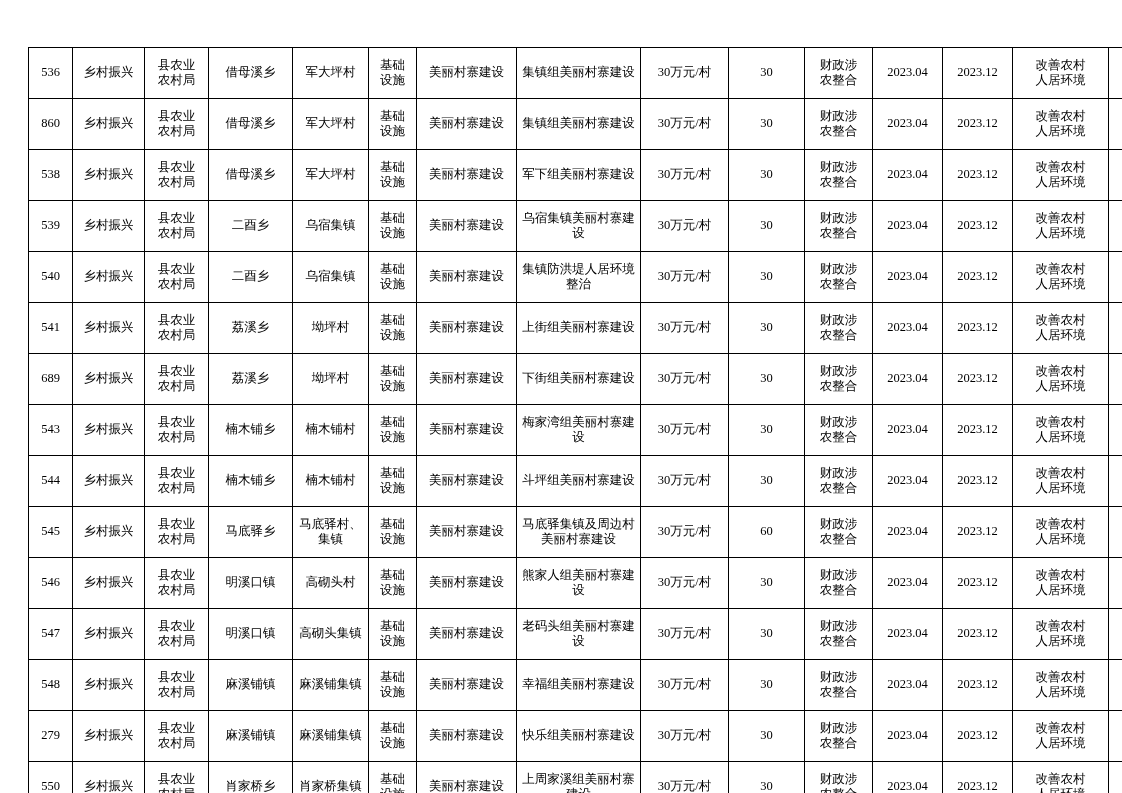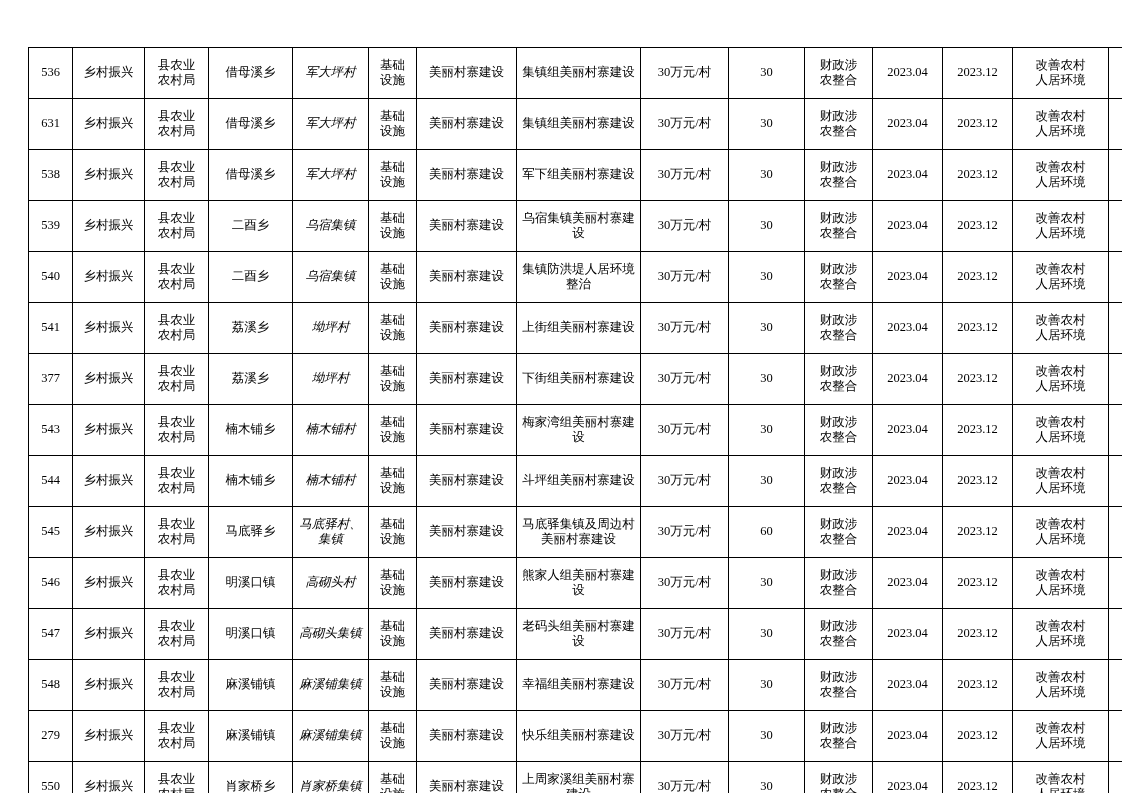--- a/index.html
+++ b/index.html
@@ -35,21 +35,21 @@
     vertical-align: middle;
     padding: 2px 1px;
     word-break: break-all;
     font-family: "Liberation Serif", "DejaVu Serif", serif;
   }
   
   .c0  { width: 44px; }
   .c1  { width: 72px; }
   .c2  { width: 64px; }
   .c3  { width: 84px; }
-  .c4  { width: 76px; font-style: italic; }
+  .c4  { width: 76px; }
   .c5  { width: 48px; }
   .c6  { width: 100px; }
   .c7  { width: 124px; }
   .c8  { width: 88px; margin-left: 16px; }
   .c9  { width: 76px; }
   .c10 { width: 68px; }
   .c11 { width: 70px; }
   .c12 { width: 70px; }
   .c13 { width: 96px; }
   .c14 { width: 46px; }
@@ -92,21 +92,21 @@
           <td class="c7 row-cell-tall">集镇组美丽村寨建设</td>
           <td class="c8 row-cell-tall">30万元/村</td>
           <td class="c9 row-cell-tall">30</td>
           <td class="c10 row-cell-tall">财政涉<br>农整合</td>
           <td class="c11 row-cell-tall">2023.04</td>
           <td class="c12 row-cell-tall">2023.12</td>
           <td class="c13 row-cell-tall">改善农村<br>人居环境</td>
           <td class="c14 row-cell-tall">是</td>
         </tr>
         <tr>
-          <td class="c0 row-cell-tall">631</td>
+          <td class="c0 row-cell-tall">860</td>
           <td class="c1 row-cell-tall">乡村振兴</td>
           <td class="c2 row-cell-tall">县农业<br>农村局</td>
           <td class="c3 row-cell-tall">借母溪乡</td>
           <td class="c4 row-cell-tall">军大坪村</td>
           <td class="c5 row-cell-tall">基础<br>设施</td>
           <td class="c6 row-cell-tall">美丽村寨建设</td>
           <td class="c7 row-cell-tall">集镇组美丽村寨建设</td>
           <td class="c8 row-cell-tall">30万元/村</td>
           <td class="c9 row-cell-tall">30</td>
           <td class="c10 row-cell-tall">财政涉<br>农整合</td>
@@ -177,21 +177,21 @@
           <td class="c7 row-cell-tall">上街组美丽村寨建设</td>
           <td class="c8 row-cell-tall">30万元/村</td>
           <td class="c9 row-cell-tall">30</td>
           <td class="c10 row-cell-tall">财政涉<br>农整合</td>
           <td class="c11 row-cell-tall">2023.04</td>
           <td class="c12 row-cell-tall">2023.12</td>
           <td class="c13 row-cell-tall">改善农村<br>人居环境</td>
           <td class="c14 row-cell-tall">是</td>
         </tr>
         <tr>
-          <td class="c0 row-cell-tall">377</td>
+          <td class="c0 row-cell-tall">689</td>
           <td class="c1 row-cell-tall">乡村振兴</td>
           <td class="c2 row-cell-tall">县农业<br>农村局</td>
           <td class="c3 row-cell-tall">荔溪乡</td>
           <td class="c4 row-cell-tall">坳坪村</td>
           <td class="c5 row-cell-tall">基础<br>设施</td>
           <td class="c6 row-cell-tall">美丽村寨建设</td>
           <td class="c7 row-cell-tall">下街组美丽村寨建设</td>
           <td class="c8 row-cell-tall">30万元/村</td>
           <td class="c9 row-cell-tall">30</td>
           <td class="c10 row-cell-tall">财政涉<br>农整合</td>

